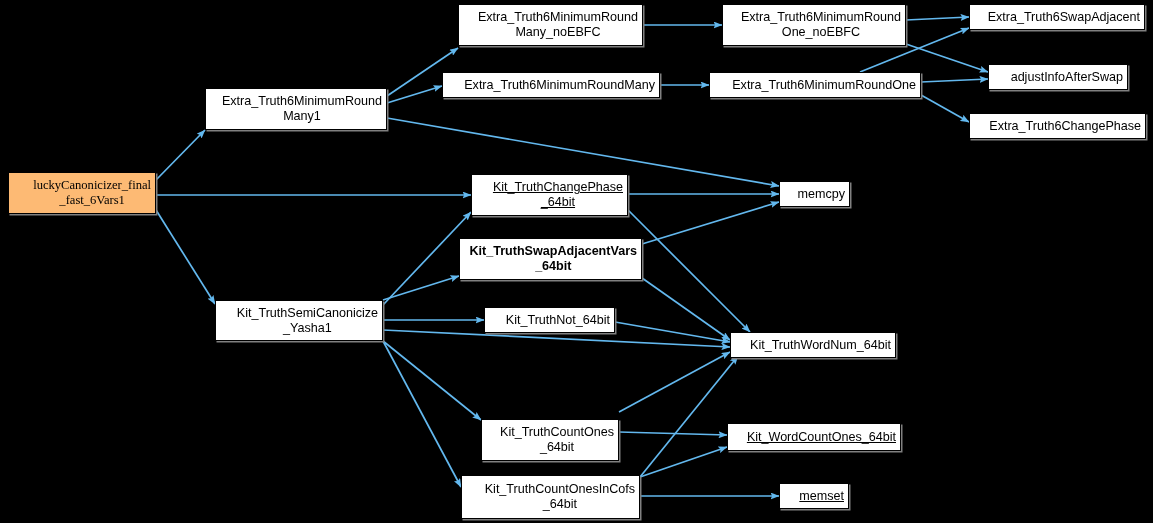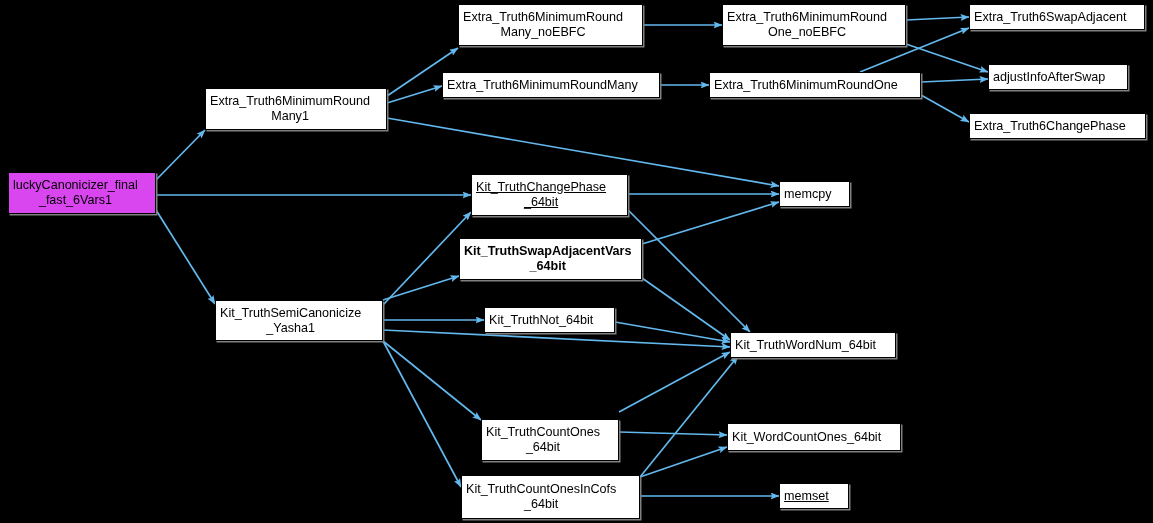--- a/index.html
+++ b/index.html
@@ -22,35 +22,36 @@
     top: 0;
     width: 1153px;
     height: 523px;
     pointer-events: none;
   }
   .node {
     position: absolute;
     box-sizing: border-box;
     display: flex;
     align-items: center;
-    justify-content: flex-start;
+    justify-content: flex-end;
     text-align: center;
     background: #ffffff;
     border: 1px solid #000000;
     box-shadow: 1.5px 1.5px 0 0 #808080;
     color: #000000;
     font-size: 12.6px;
     line-height: 15px;
     letter-spacing: -0.02px;
     white-space: pre-line;
     z-index: 5;
   }
   .node.root {
-    background: #d946ef;
+    background: #fdba74;
     border: 1px solid #000000;
+    font-family: Liberation Serif, serif;
   }
   .node-label {
     display: block;
     padding: 0 4px;
     white-space: pre-line;
   }
 </style>
 </head>
 <body>
 
@@ -109,18 +110,18 @@
 _64bit</span></div>
       <div class="node" style="left: 779px; top: 181px; width: 71px; height: 26px;"><span class="node-label">memcpy</span></div>
       <div class="node" style="left: 459px; top: 238px; width: 183px; height: 42px; font-weight: bold;"><span class="node-label">Kit_TruthSwapAdjacentVars
 _64bit</span></div>
       <div class="node" style="left: 215px; top: 300px; width: 168px; height: 41px;"><span class="node-label">Kit_TruthSemiCanonicize
 _Yasha1</span></div>
       <div class="node" style="left: 484px; top: 307px; width: 131px; height: 26px;"><span class="node-label">Kit_TruthNot_64bit</span></div>
       <div class="node" style="left: 730px; top: 332px; width: 166px; height: 26px;"><span class="node-label">Kit_TruthWordNum_64bit</span></div>
       <div class="node" style="left: 481px; top: 419px; width: 138px; height: 42px;"><span class="node-label">Kit_TruthCountOnes
 _64bit</span></div>
-      <div class="node" style="left: 727px; top: 423px; width: 174px; height: 28px;"><span class="node-label">Kit_WordCountOnes_64bit</span></div>
+      <div class="node" style="left: 727px; top: 423px; width: 174px; height: 28px; text-decoration: underline;"><span class="node-label">Kit_WordCountOnes_64bit</span></div>
       <div class="node" style="left: 461px; top: 475px; width: 179px; height: 44px;"><span class="node-label">Kit_TruthCountOnesInCofs
 _64bit</span></div>
       <div class="node" style="left: 779px; top: 483px; width: 70px; height: 26px; text-decoration: underline;"><span class="node-label">memset</span></div>
     </div>
 </div>
 
 </body></html>

